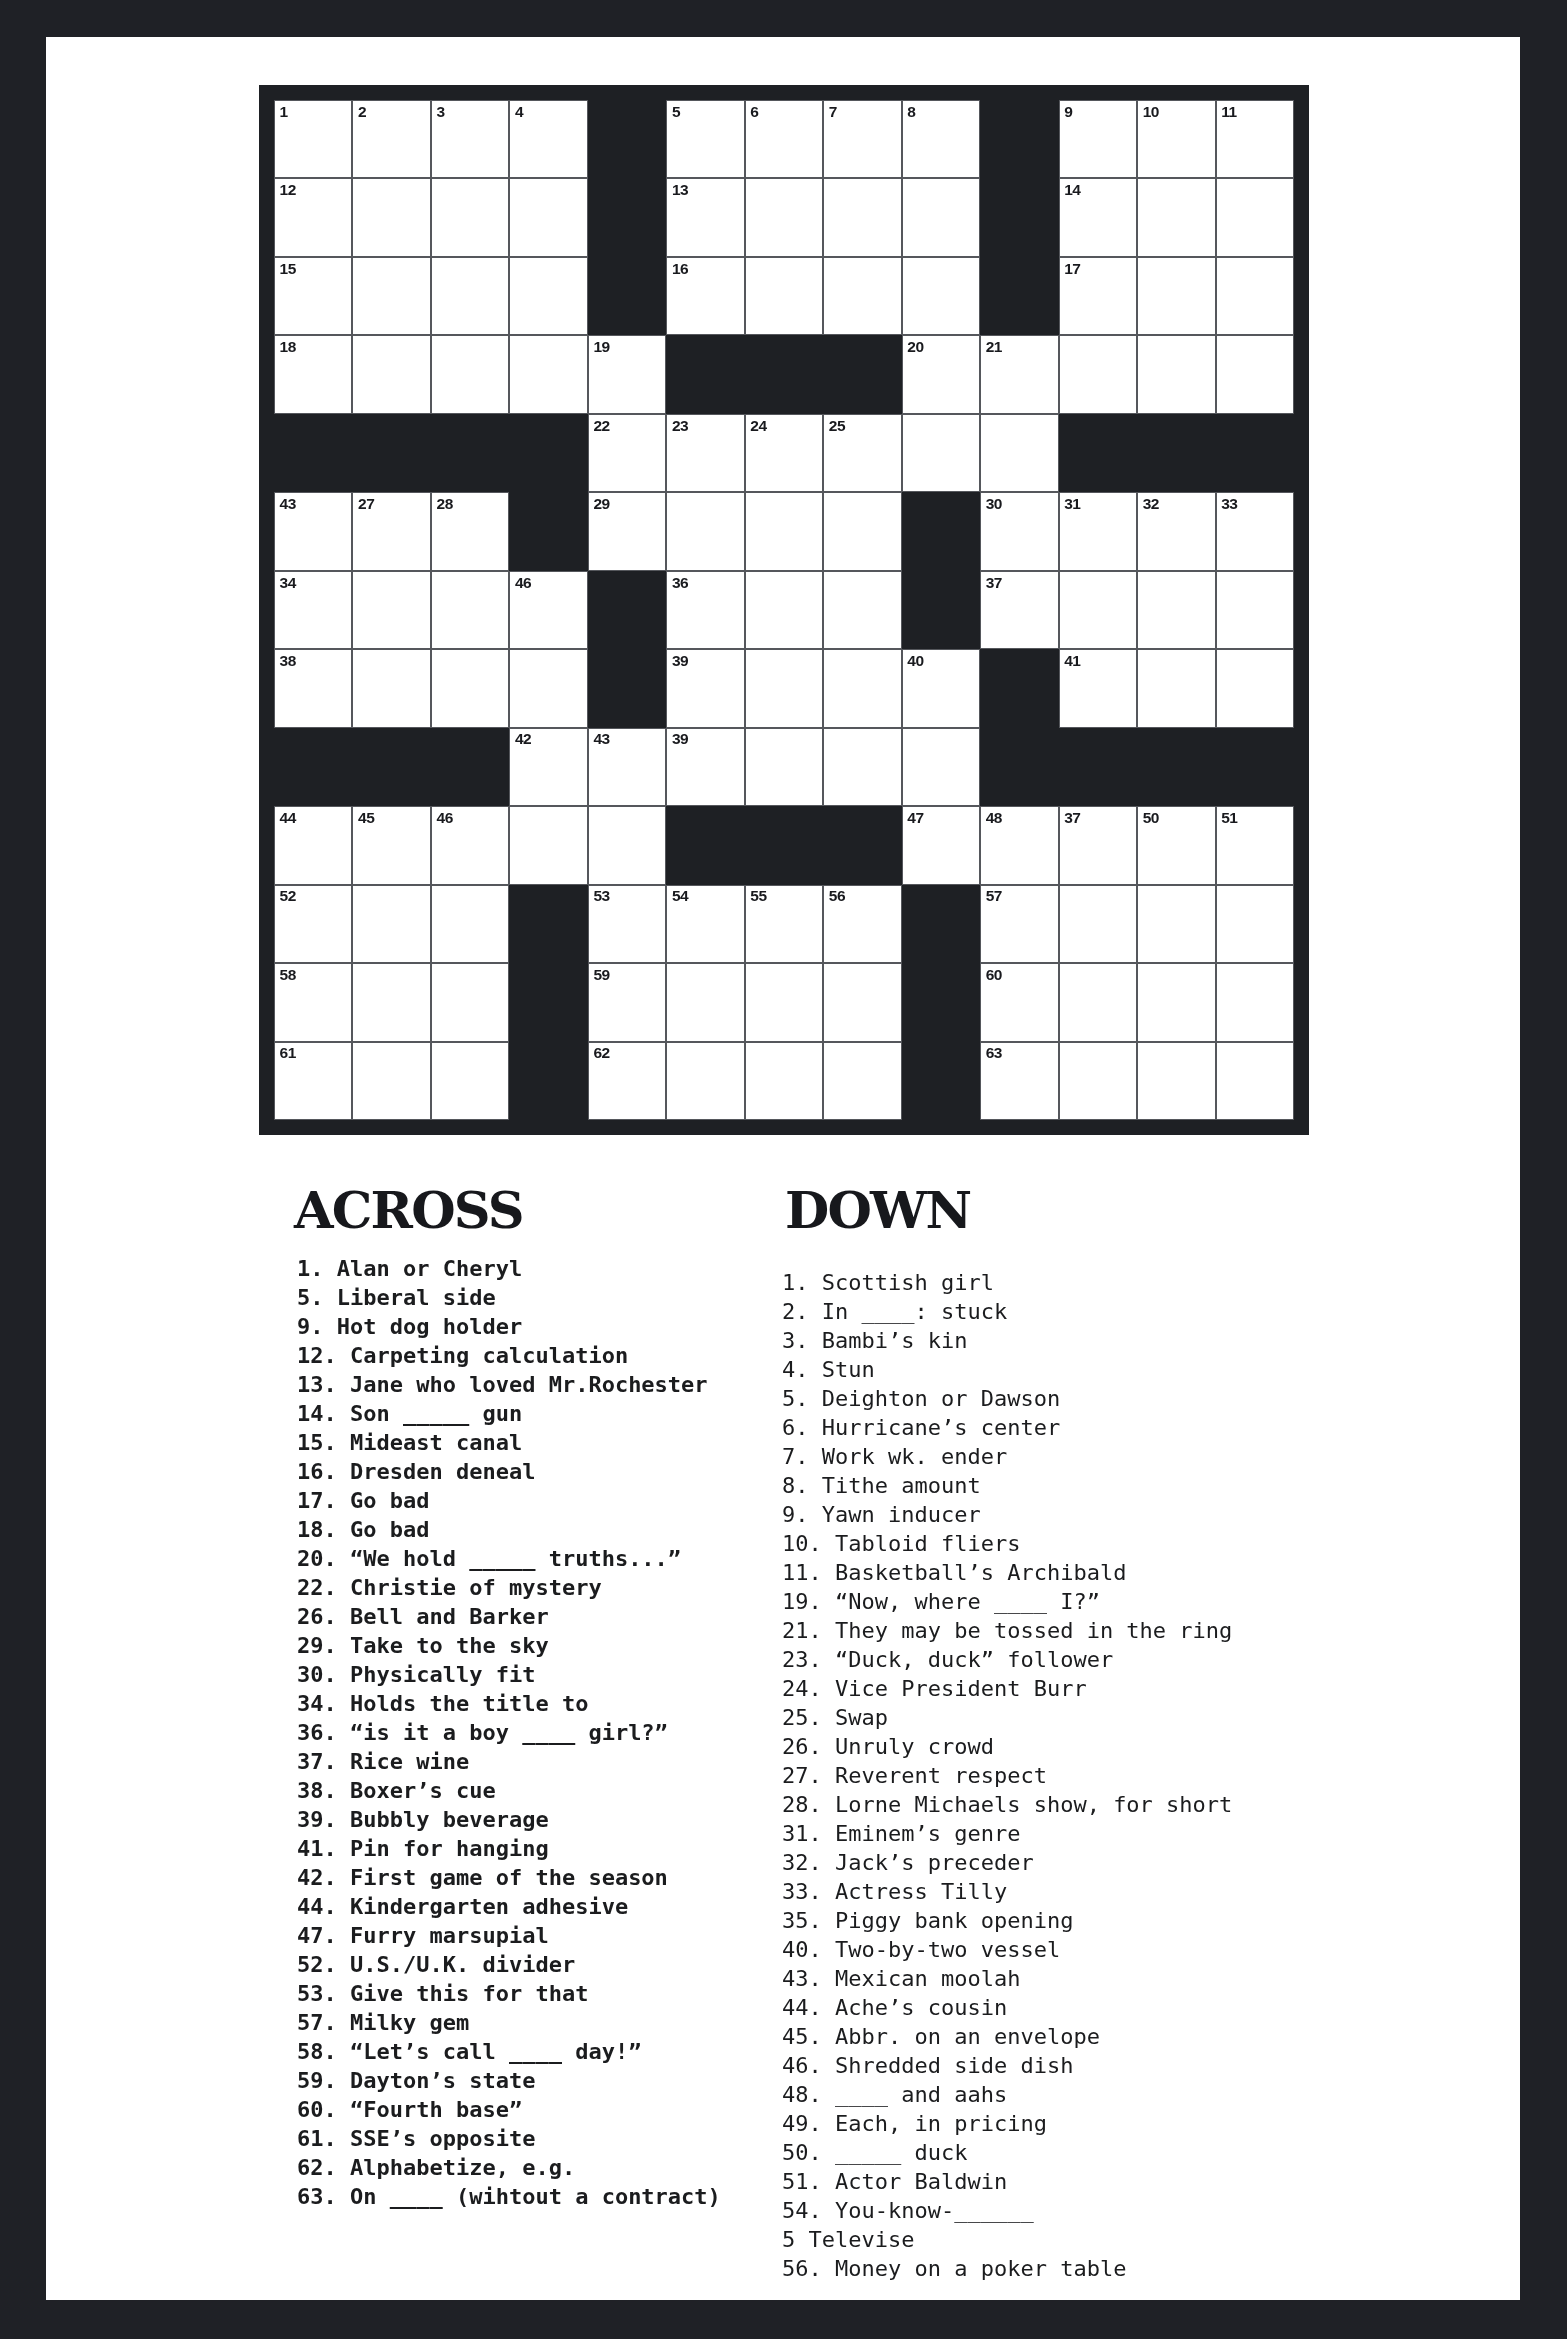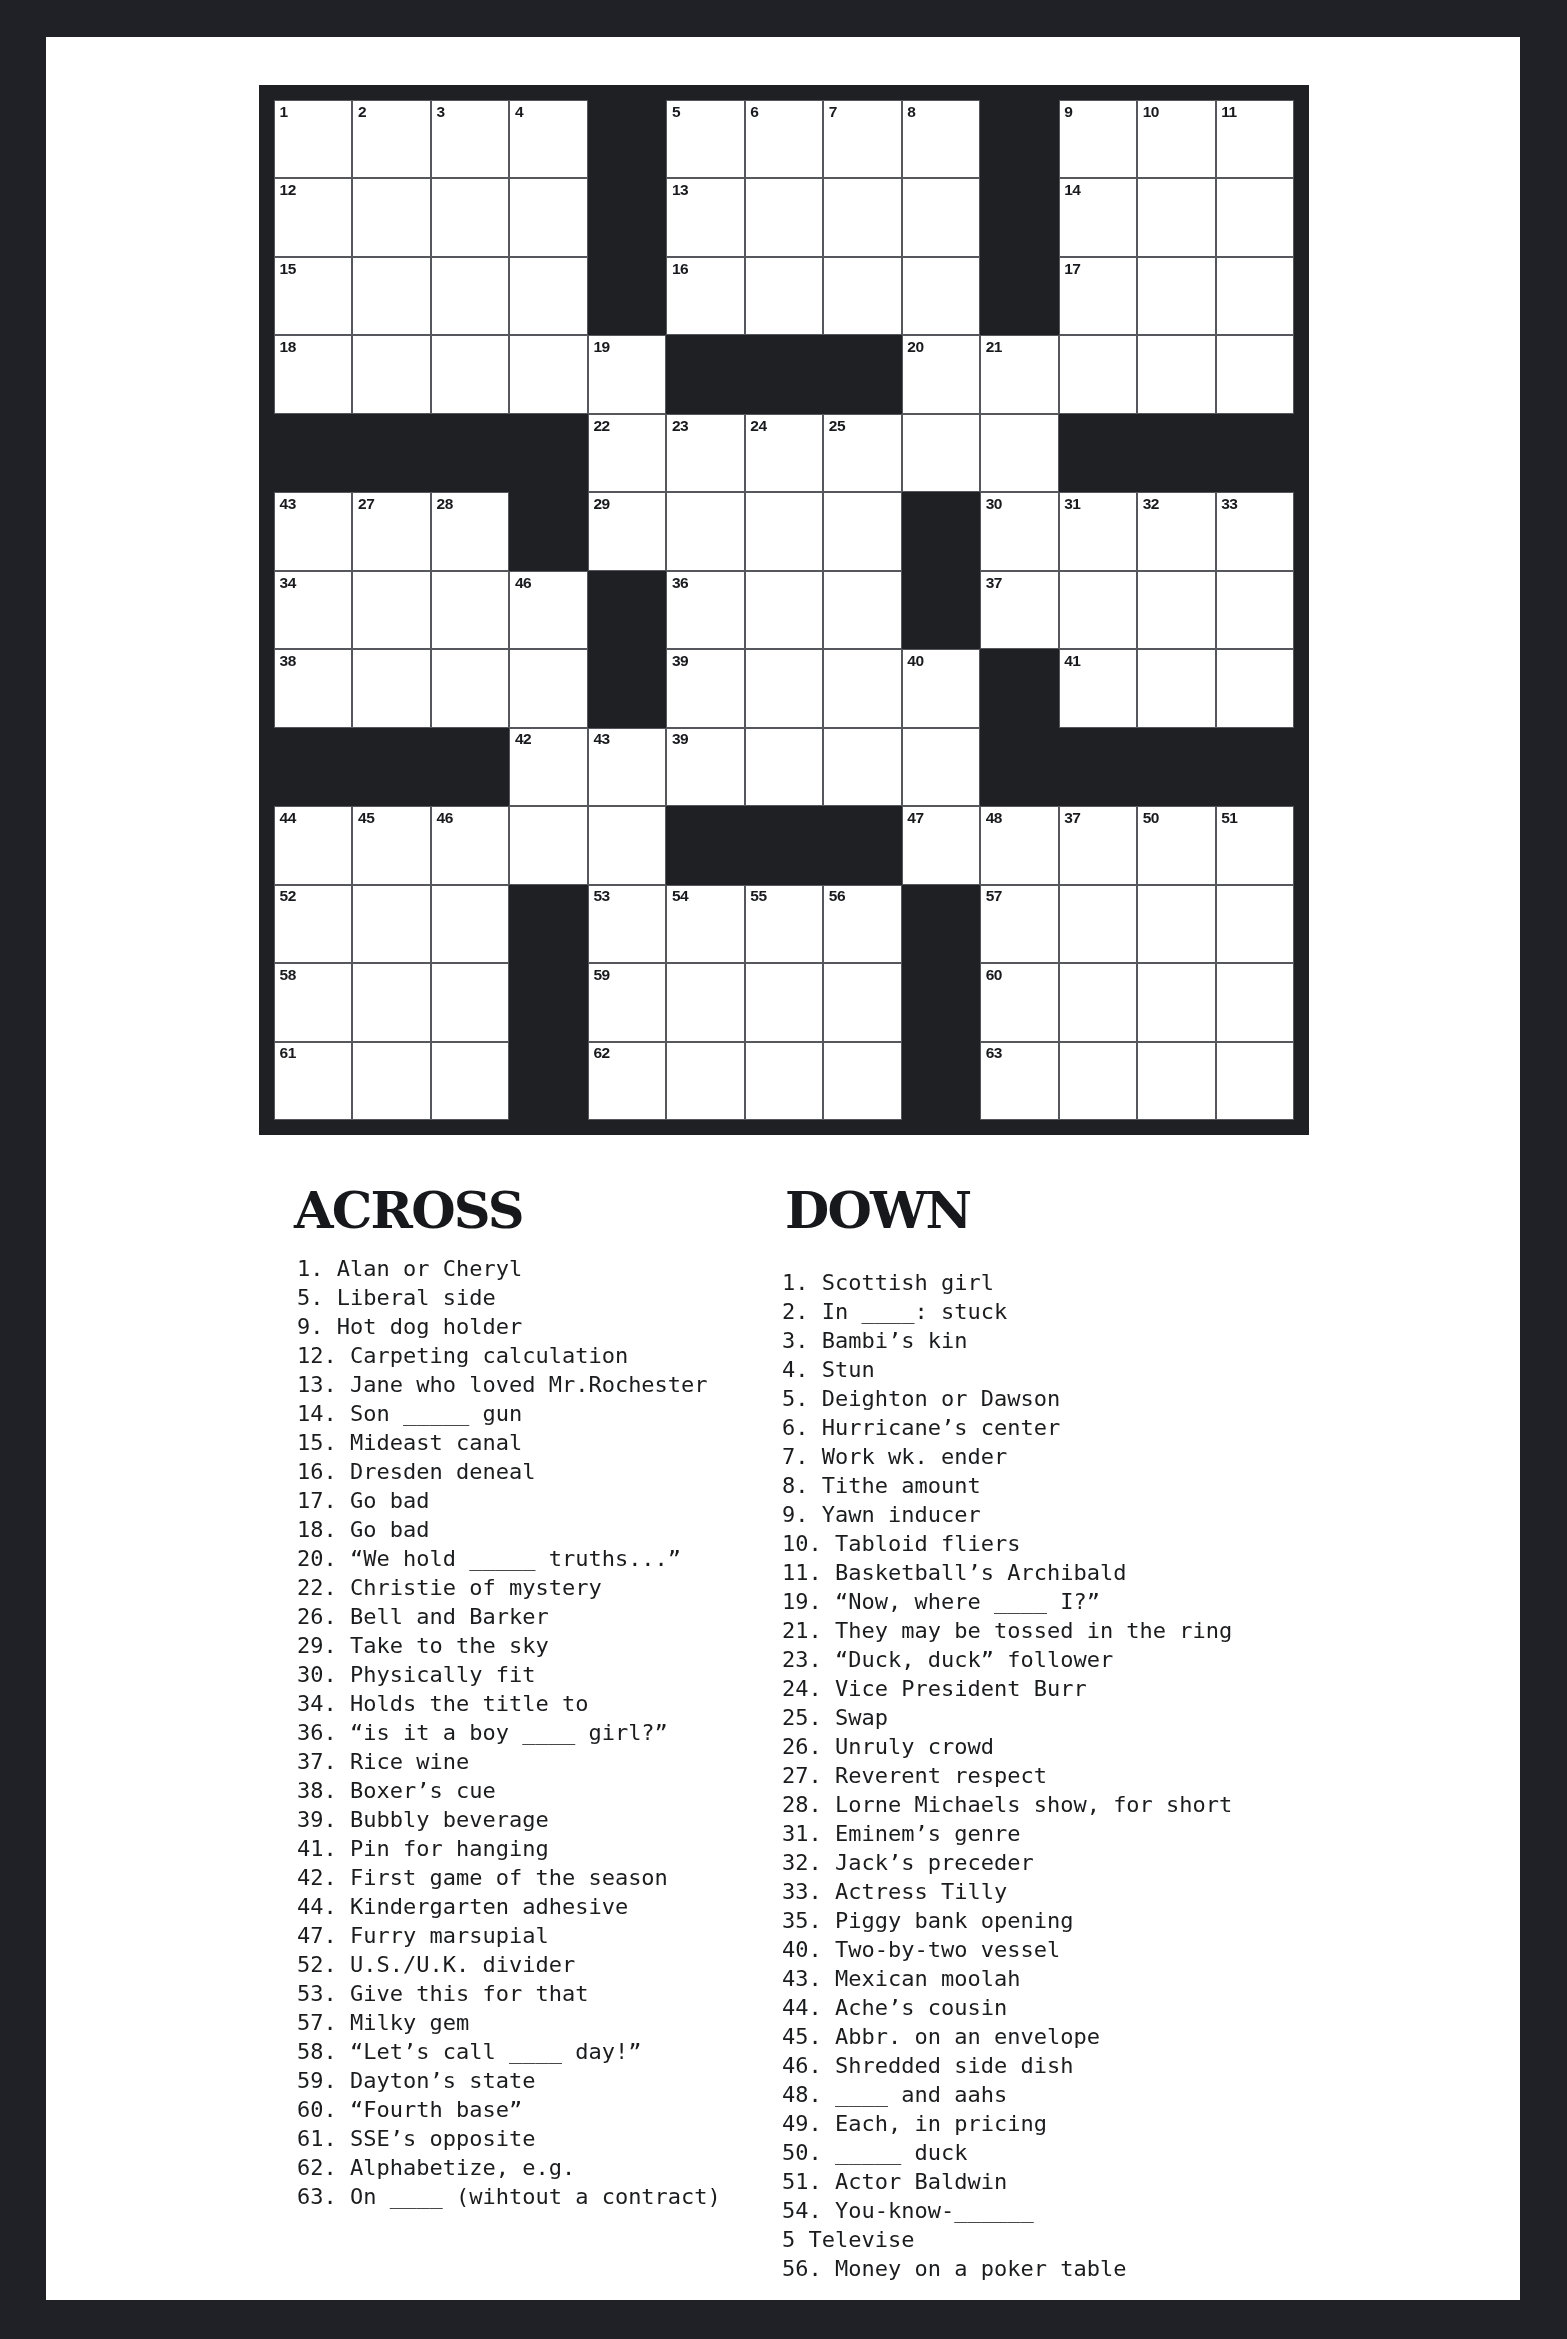--- a/index.html
+++ b/index.html
@@ -68,21 +68,21 @@
   .clue-list{
     position:absolute;
     margin:0;padding:0;
     list-style:none;
     font-family:"DejaVu Sans Mono",monospace;
     font-size:22px;
     line-height:29px;
     color:#1b1c1e;
     white-space:pre;
   }
-  #across-list{left:251px;top:1217px;}
+  #across-list{left:251px;top:1217px;font-weight:bold;}
   #down-list{left:736px;top:1231px;}
 </style>
 </head>
 <body>
 
 <div class="page">
 
   <div class="grid" id="grid">
       <div class="cell">
         <span class="num">1</span>

